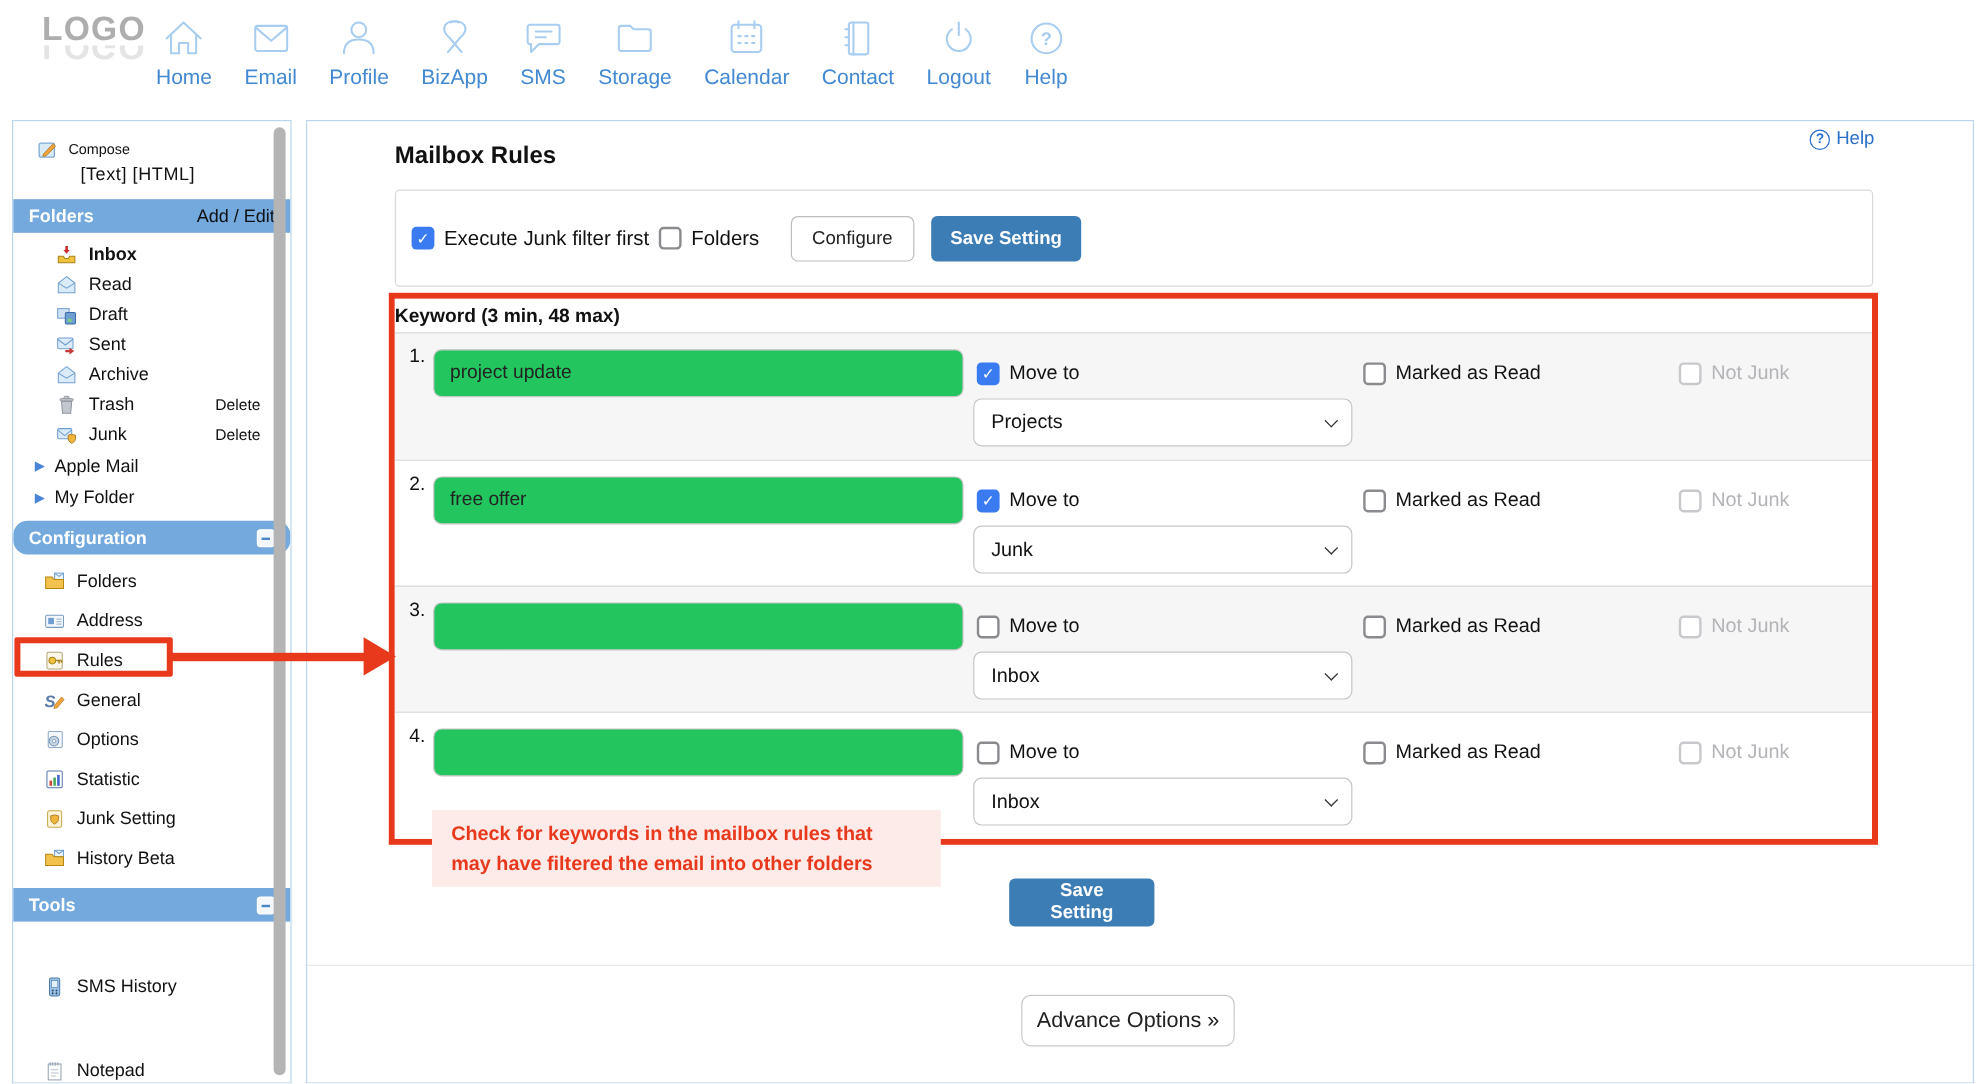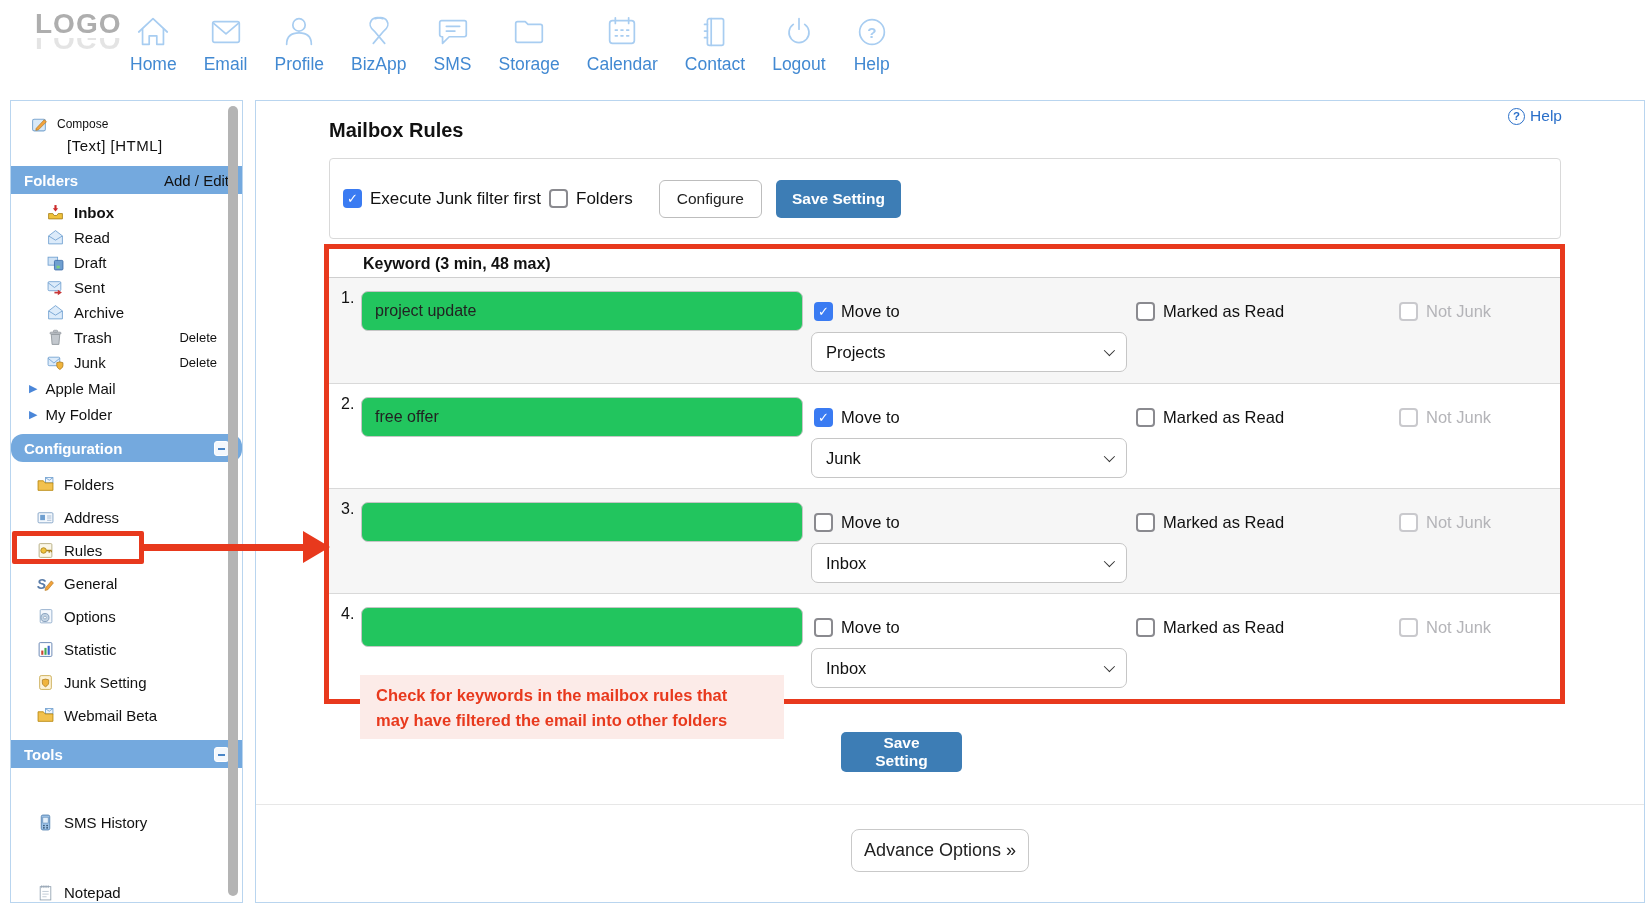--- a/index.html
+++ b/index.html
@@ -63,21 +63,21 @@
   .cb.disabled { border-color:#c9c9cd; cursor:default; }
   .btn-outline { height:38px; padding:0 17px; border:1px solid #bdbdbd; border-radius:6px;
                  background:#fff; font-size:15.5px; margin-left:18px; cursor:pointer;
                  font-family:inherit; color:#222; }
   .btn-primary { height:38px; padding:0 16px; border:none; border-radius:5px; background:#3d7db5;
                  color:#fff; font-size:15.5px; font-weight:bold; margin-left:6px; cursor:pointer;
                  font-family:inherit; }
   
   .rules-table { position:absolute; left:68px; top:143px; width:1241px;
                  border:5px solid #e8391d; background:#fff; z-index:2; }
-  .t-header { height:29px; line-height:29px; padding-left:34px; font-size:16px; font-weight:bold;
+  .t-header { height:29px; line-height:29px; font-size:16px; font-weight:bold;
               border-bottom:1px solid #cfcfcf; background:#fff; }
   .t-row { position:relative; height:105px; background:#fff; }
   .t-row.alt { background:#f6f6f6; }
   .t-row + .t-row { border-top:1px solid #d9d9d9; }
   .row-num { position:absolute; left:12px; top:11px; font-size:16px; }
   .kw-input { position:absolute; left:32px; top:13px; width:442px; height:40px;
               border:1px solid #c6c6c6; border-radius:7px; padding:0 13px; font-size:16px;
               color:#222; font-family:inherit; background:#22c55e; }
   .cell { position:absolute; top:24px; display:flex; align-items:center; gap:8px; font-size:16.5px; }
   .cell-move { left:485px; }
@@ -366,21 +366,21 @@
       <span>Junk Setting</span>
     </div>
     <div class="c-item">
       <span class="ic">
           <svg viewBox="0 0 16 16">
             <rect x="8" y="1.5" width="7" height="5" fill="#eef5fd" stroke="#6f9fd0" stroke-width=".8"></rect>
             <path d="M8 1.5 L11.5 4 L15 1.5" stroke="#6f9fd0" fill="none" stroke-width=".8"></path>
             <path d="M1 4.5 h5 l1.5 2 h7.5 v7 h-14 z" fill="#f2c14e" stroke="#b8860b" stroke-width=".8"></path>
           </svg>
         </span>
-      <span>Webmail Beta</span>
+      <span>History Beta</span>
     </div>
   </div>
 
   <div class="side-header" style="margin-top:8px;">
     <span class="hd">Tools</span>
     <span class="collapse-box"></span>
   </div>
 
   <div class="c-list">
     <div class="c-item t-item">

